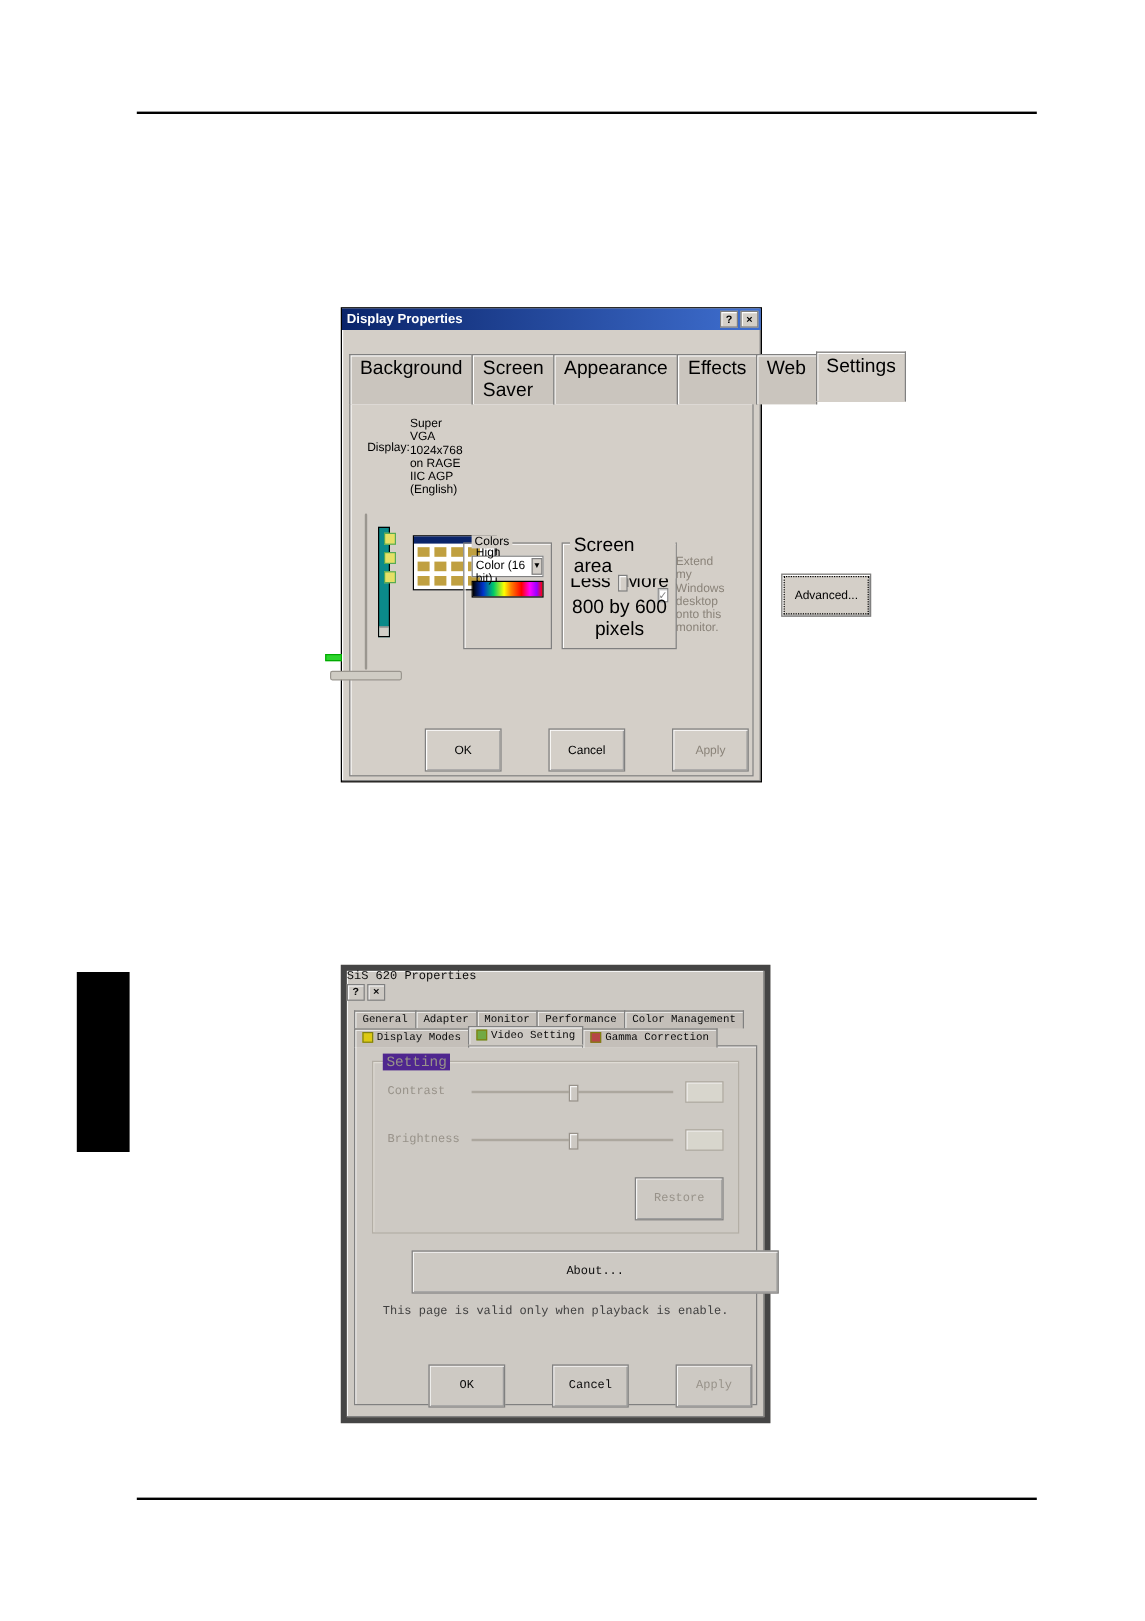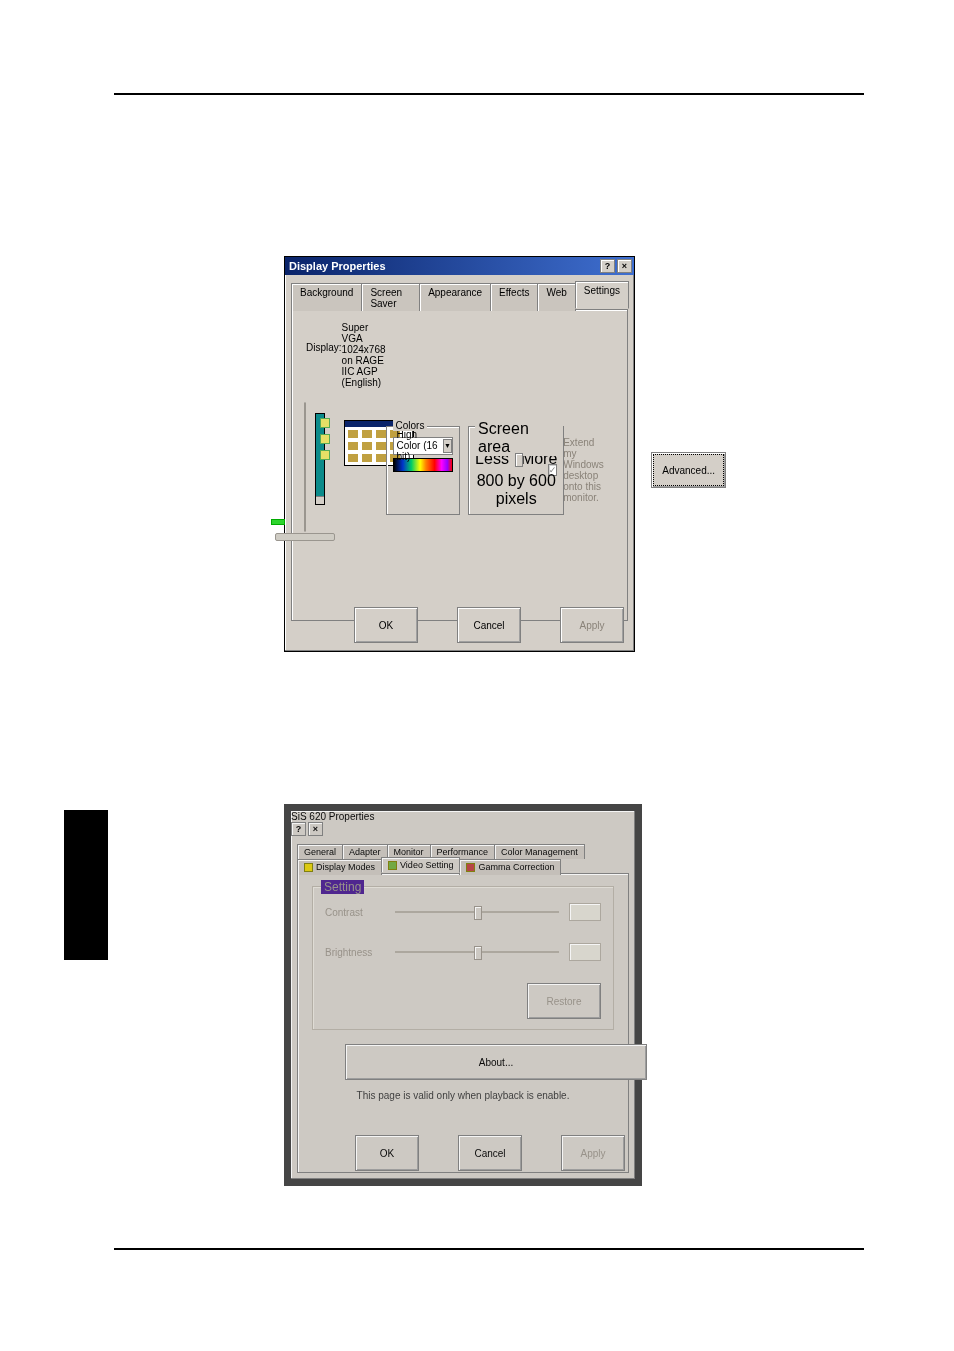--- a/index.html
+++ b/index.html
@@ -70,22 +70,22 @@
   .tbtn {
     width:15px; height:14px;
     background:#d4cfc8;
     border:1px solid #808080;
     box-shadow: inset 1px 1px 0 #fff;
     font-size:9px; line-height:12px; text-align:center;
     color:#000; font-weight:bold;
   }
   .tabrow {
     display:flex;
-    margin: 6px 6px 0 6px;
-    font-size: 10px;
+    margin: 18px 6px 0 6px;
+    font-size: 16px;
   }
   .tab {
     padding: 3px 8px 2px 8px;
     border: 1px solid #808080;
     border-bottom: none;
     background:#d4cfc8;
     margin-right:-1px;
     box-shadow: inset 1px 1px 0 #fff;
     position:relative;
   }
@@ -183,24 +183,24 @@
   .btnrow { position:absolute; right:10px; bottom:8px; display:flex; gap:6px;}
 
   
   .dlg2 {
     position: absolute;
     left: 284px;
     top: 804px;
     width: 358px;
     height: 382px;
     background: #d4cfc8;
-    border: 7px solid #404040;
+    border: 5px solid #404040;
     box-shadow: inset -1px -1px 0 #808080, inset 1px 1px 0 #fff;
     font-size: 10px;
-    font-family: Liberation Sans, sans-serif;
+    font-family: Liberation Mono, monospace;
     
     filter: blur(0.3px) contrast(0.92) saturate(0.95);
   }
   .tabrow2 { display:flex; flex-wrap:wrap; margin:6px 6px 0 6px; font-size:10px; }
   .tabrow2 .tab { padding:2px 6px; font-size:9px;}
   .sqico { display:inline-block; width:9px; height:9px; margin-right:3px; vertical-align:middle; border:1px solid #808000;}
   .sqico.y { background:#e6d000;}
   .sqico.g { background:#6fae3a;}
   .sqico.r { background:#c04040;}
   .tabbody2 {

